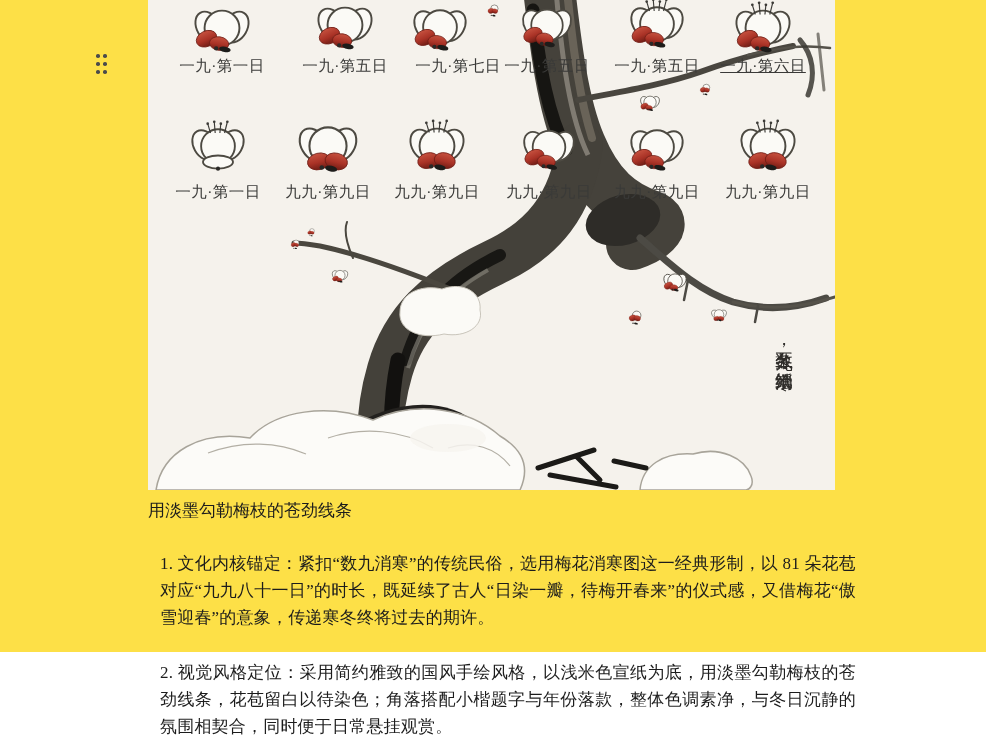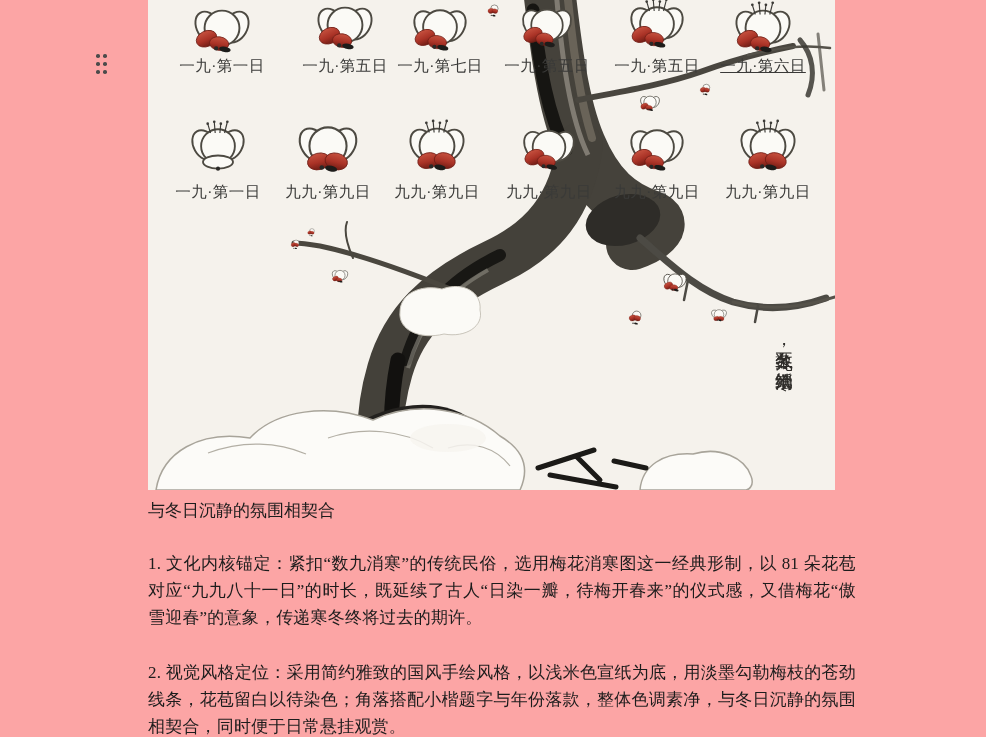--- a/index.html
+++ b/index.html
@@ -1,17 +1,17 @@
 <!DOCTYPE html>
 <html><head>
 <meta charset="utf-8">
 <style>
   html,body{margin:0;padding:0;}
   body{width:986px;height:737px;background:#ffffff;overflow:hidden;}
-  .page{position:relative;width:986px;height:737px;background:#fca5a5;
+  .page{position:relative;width:986px;height:652px;background:#fde047;
         font-family:"Liberation Serif","DejaVu Serif",serif;}
 
   
   .drag-handle{position:absolute;left:96px;top:54px;width:12px;height:22px;
     display:grid;grid-template-columns:repeat(2,3.5px);grid-auto-rows:3.5px;
     column-gap:3.5px;row-gap:4.5px;cursor:grab;}
   .drag-handle .dot{width:3.5px;height:3.5px;border-radius:50%;background:#4b4b4b;}
 
   
   .painting{position:absolute;left:148px;top:0;width:687px;height:490px;
@@ -19,21 +19,21 @@
   .painting svg{position:absolute;left:0;top:0;}
   .flower-label{position:absolute;transform:translateX(-50%);white-space:nowrap;
     font-size:15.5px;color:#3a3a38;letter-spacing:0.5px;}
   .inscription{position:absolute;left:620px;top:338px;width:30px;height:200px;
     writing-mode:vertical-rl;text-orientation:upright;
     font-size:17.5px;letter-spacing:0.5px;color:#2e2c29;line-height:28px;}
 
   
   .article{position:absolute;left:148px;top:500px;width:708px;color:#1c1c1c;}
   .article h2{margin:0;font-size:17px;font-weight:normal;line-height:22px;}
-  .article p{margin:28px 0 0 0;font-size:17px;line-height:27px;letter-spacing:0.2px;
+  .article p{margin:28px 0 0 12px;font-size:17px;line-height:27px;letter-spacing:0.2px;
     text-align:justify;}
 </style>
 </head>
 <body>
 
 <div class="page">
 
   <div class="drag-handle" title="">
     <span class="dot"></span>
     <span class="dot"></span>
@@ -307,33 +307,33 @@
             <line x1="2" y1="-16" x2="3" y2="-26" stroke="#3b3a36" stroke-width="1.2"></line>
             <circle cx="3" cy="-26" r="1.4" fill="#3b3a36"></circle>
             <line x1="7" y1="-16" x2="10" y2="-28" stroke="#3b3a36" stroke-width="1.2"></line>
             <circle cx="10" cy="-28" r="1.4" fill="#3b3a36"></circle>
           </g>
         </g>
     </svg>
     <div id="label-layer">
         <div class="flower-label" style="left: 74px; top: 56px;">一九·第一日</div>
         <div class="flower-label" style="left: 197px; top: 56px;">一九·第五日</div>
-        <div class="flower-label" style="left: 292px; top: 56px;">一九·第七日</div>
+        <div class="flower-label" style="left: 310px; top: 56px;">一九·第七日</div>
         <div class="flower-label" style="left: 399px; top: 56px;">一九·第五日</div>
         <div class="flower-label" style="left: 509px; top: 56px;">一九·第五日</div>
         <div class="flower-label" style="left: 615px; top: 56px; text-decoration: underline;">一九·第六日</div>
         <div class="flower-label" style="left: 70px; top: 182px;">一九·第一日</div>
         <div class="flower-label" style="left: 180px; top: 182px;">九九·第九日</div>
         <div class="flower-label" style="left: 289px; top: 182px;">九九·第九日</div>
         <div class="flower-label" style="left: 401px; top: 182px;">九九·第九日</div>
         <div class="flower-label" style="left: 509px; top: 182px;">九九·第九日</div>
         <div class="flower-label" style="left: 620px; top: 182px;">九九·第九日</div>
       </div>
     <div class="inscription">冬至数九，纸绘消寒</div>
   </figure>
 
   <section class="article">
-    <h2>与冬日沉静的氛围相契合</h2>
+    <h2>用淡墨勾勒梅枝的苍劲线条</h2>
     <p>1. 文化内核锚定：紧扣“数九消寒”的传统民俗，选用梅花消寒图这一经典形制，以 81 朵花苞对应“九九八十一日”的时长，既延续了古人“日染一瓣，待梅开春来”的仪式感，又借梅花“傲雪迎春”的意象，传递寒冬终将过去的期许。</p>
     <p>2. 视觉风格定位：采用简约雅致的国风手绘风格，以浅米色宣纸为底，用淡墨勾勒梅枝的苍劲线条，花苞留白以待染色；角落搭配小楷题字与年份落款，整体色调素净，与冬日沉静的氛围相契合，同时便于日常悬挂观赏。</p>
   </section>
 
 </div>
 
 </body></html>

